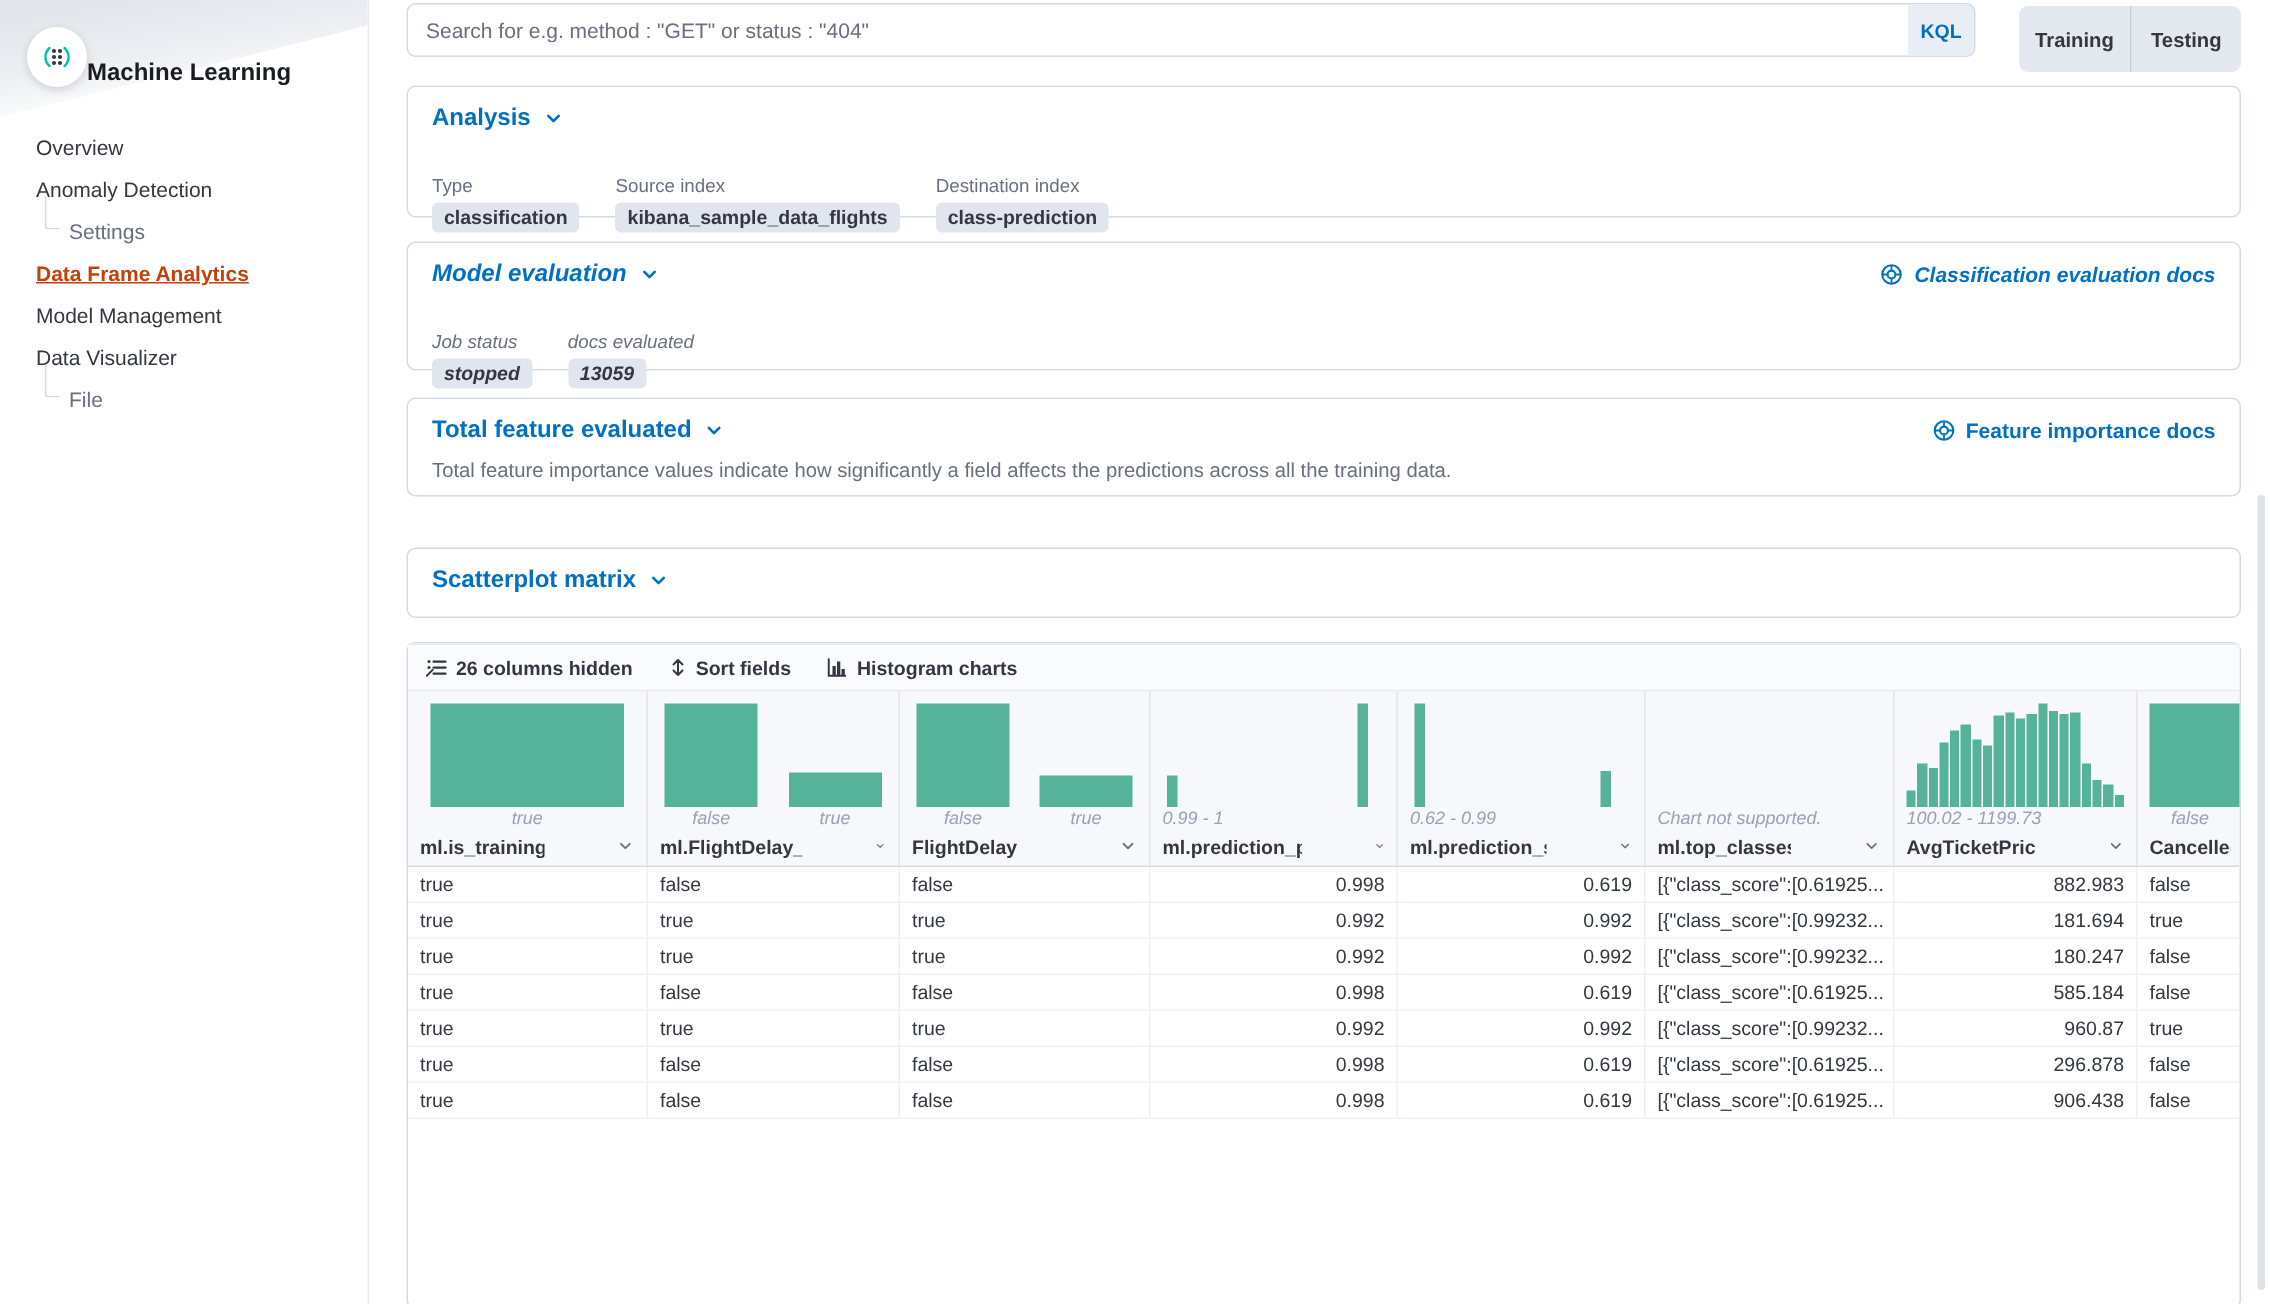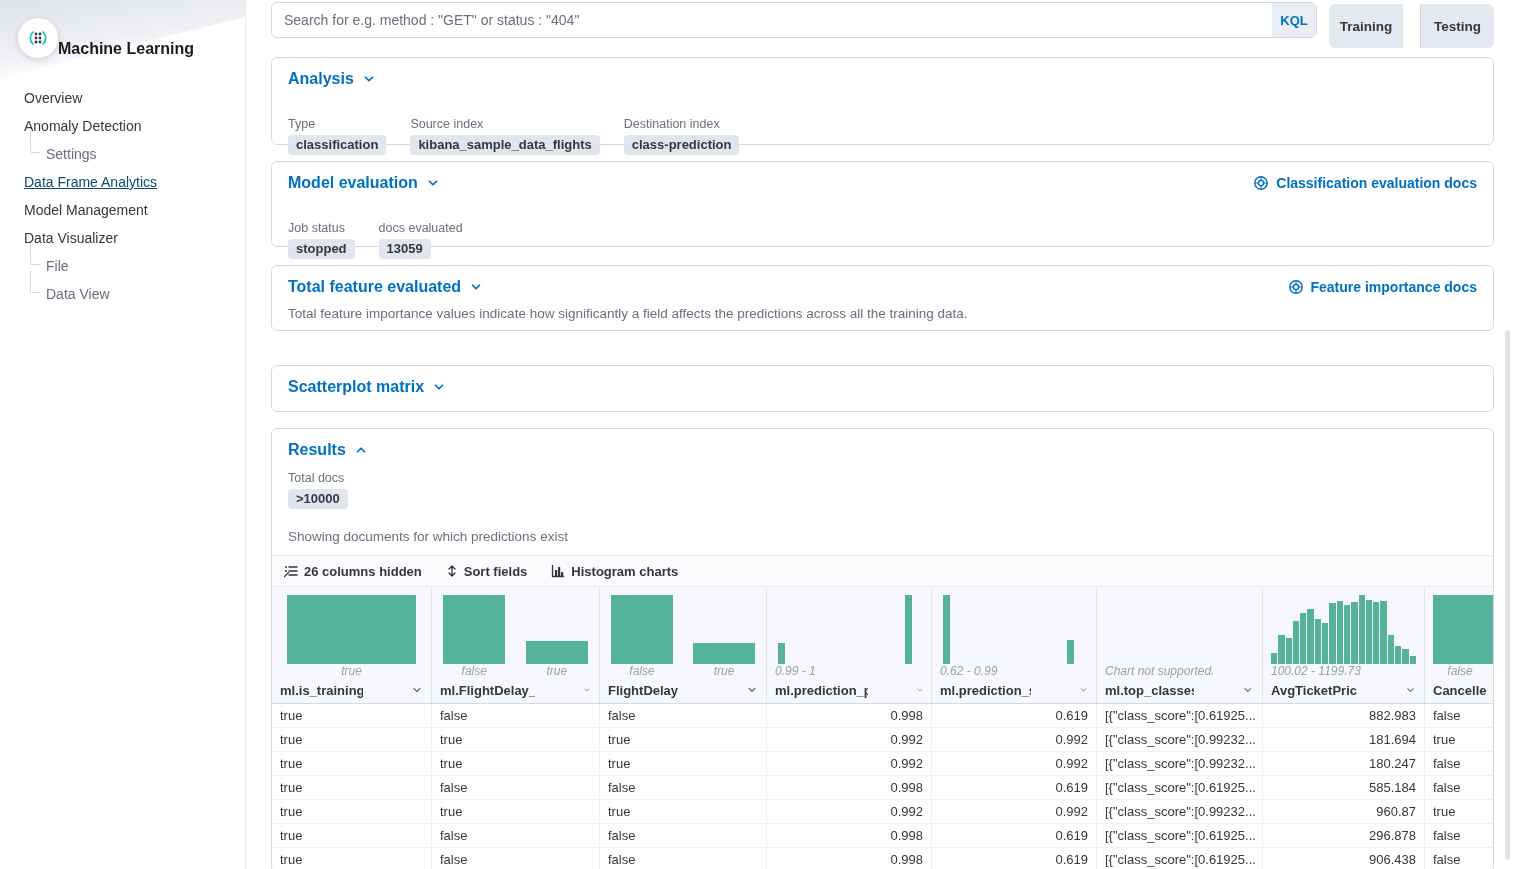--- a/index.html
+++ b/index.html
@@ -15,42 +15,42 @@
   .ml-head { position:absolute; top:18px; left:18px; display:flex; align-items:flex-end; }
   .ml-logo { width:40px; height:40px; border-radius:50%; background:#fff;
     box-shadow:0 2px 6px rgba(52,55,65,.18); display:flex; align-items:center; justify-content:center; }
   .ml-title { font-size:16px; font-weight:700; color:#1a1c21; }
   .nav { position:absolute; top:84px; left:0; right:0; }
   .nav-item { position:relative; height:28px; line-height:28px; padding-left:24px;
     font-size:14px; color:#343741; cursor:pointer; white-space:nowrap; }
   .nav-item.sub { padding-left:46px; color:#69707D; }
   .nav-item.sub .tree { position:absolute; left:30px; top:-9px; width:10px; height:22px;
     border-left:1px solid #D3DAE6; border-bottom:1px solid #D3DAE6; border-bottom-left-radius:2px; }
-  .nav-item.active { color:#0c4a6e; font-weight:400; text-decoration:underline; }
+  .nav-item.active { color:#c2410c; font-weight:700; text-decoration:underline; }
 
   
   .main { position:absolute; left:246px; top:0; width:1267px; height:869px; }
   .searchrow { position:absolute; top:2px; left:25px; width:1223px; height:36px; display:flex; }
   .searchwrap { position:relative; width:1046px; height:36px; }
   .searchwrap input { width:100%; height:36px; border:1px solid #D3DAE6; border-radius:6px;
     padding:0 54px 0 12px; font-size:14px; color:#343741; background:#fff;
     font-family:"Liberation Sans", sans-serif; }
   .searchwrap input::placeholder { color:#69707D; }
   .kqlbox { position:absolute; right:1px; top:1px; bottom:1px; width:44px; background:#E9EDF4;
     border-radius:0 5px 5px 0; display:flex; align-items:center; justify-content:center;
     color:#0071C2; font-weight:700; font-size:13px; cursor:pointer; }
-  .btn-group { margin-left:auto; display:flex; height:44px; margin-top:2px; border-radius:6px; overflow:hidden;gap:17px; }
+  .btn-group { margin-left:auto; display:flex; height:44px; margin-top:2px; border-radius:6px; overflow:hidden; }
   .tbtn { width:74px; background:#E4E8EF; color:#343741; font-weight:600; font-size:13.5px;
     display:flex; align-items:center; justify-content:center; cursor:pointer; }
   .tbtn + .tbtn { border-left:1px solid #CBD2DD; }
 
   .panel { position:absolute; left:25px; width:1223px; background:#fff;
     border:1px solid #D3DAE6; border-radius:6px; }
   .p-analysis   { top:57px;  height:88px; padding:12px 16px; }
-  .p-modeleval  { top:161px; height:86px; padding:12px 16px; }
+  .p-modeleval  { top:161px; height:86px; padding:12px 16px;font-style:italic; }
   .p-featimp    { top:265px; height:66px; padding:12px 16px; }
   .p-scatter    { top:365px; height:47px; padding:12px 16px; }
   .p-results    { top:428px; height:445px; }
 
   .ptitle { display:flex; align-items:center; gap:8px; color:#0071C2; font-size:16px;
     font-weight:700; cursor:pointer; width:max-content; }
   .fields { display:flex; gap:24px; margin-top:29px; }
   .field label { display:block; font-size:12.5px; color:#69707D; margin-bottom:4px; }
   .badge { display:inline-block; background:#E0E5EE; border-radius:4px; padding:2px 8px;
     font-size:13px; font-weight:600; color:#343741; line-height:16px; white-space:nowrap; }
@@ -117,21 +117,20 @@
     <div class="ml-title">Machine Learning</div>
   </div>
   <div class="nav">
     <div class="nav-item"><span>Overview</span></div>
     <div class="nav-item"><span>Anomaly Detection</span></div>
     <div class="nav-item sub"><span class="tree"></span><span>Settings</span></div>
     <div class="nav-item active"><span>Data Frame Analytics</span></div>
     <div class="nav-item"><span>Model Management</span></div>
     <div class="nav-item"><span>Data Visualizer</span></div>
     <div class="nav-item sub"><span class="tree"></span><span>File</span></div>
-    <div class="nav-item sub"><span class="tree"></span><span>Data View</span></div>
   </div>
 </div>
 
 <div class="main">
 
   <div class="searchrow">
     <div class="searchwrap">
       <input type="text" placeholder="Search for e.g. method : &quot;GET&quot; or status : &quot;404&quot;" style="">
       <div class="kqlbox">
           <span>KQL</span>
@@ -214,31 +213,20 @@
   <div class="panel p-scatter">
     <div class="ptitle">
       <span>Scatterplot matrix</span>
       <svg width="14" height="14" viewBox="0 0 16 16">
           <path d="M4 6l4 4 4-4" fill="none" stroke="#0071C2" stroke-width="2" stroke-linecap="round" stroke-linejoin="round"></path>
         </svg>
     </div>
   </div>
 
   <div class="panel p-results">
-    <div class="rpad">
-      <div class="ptitle">
-        <span>Results</span>
-        <svg width="14" height="14" viewBox="0 0 16 16">
-            <path d="M4 10l4-4 4 4" fill="none" stroke="#0071C2" stroke-width="2" stroke-linecap="round" stroke-linejoin="round"></path>
-          </svg>
-      </div>
-      <div class="total-label">Total docs</div>
-      <span class="badge">&gt;10000</span>
-      <div class="subtitle">Showing documents for which predictions exist</div>
-    </div>
 
     <div class="toolbar">
       <div class="tool">
         <svg width="14" height="14" viewBox="0 0 14 14">
           <circle cx="2" cy="3" r="1" fill="#343741"></circle>
             <path d="M5 3h8" stroke="#343741" stroke-width="1.5" stroke-linecap="round"></path>
           <circle cx="2" cy="7" r="1" fill="#343741"></circle>
             <path d="M5 7h8" stroke="#343741" stroke-width="1.5" stroke-linecap="round"></path>
           <path d="M5 11h8" stroke="#343741" stroke-width="1.5" stroke-linecap="round"></path>
           <path d="M0.5 12.5L4.5 8.5" stroke="#343741" stroke-width="1.2" stroke-linecap="round"></path>

